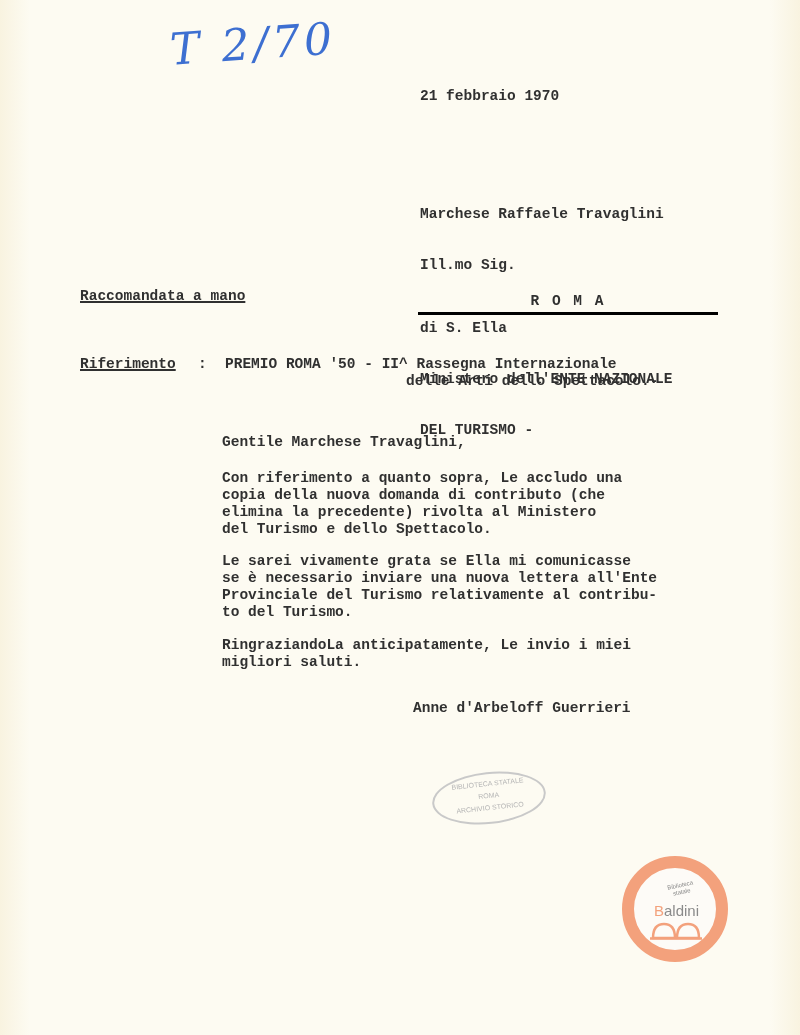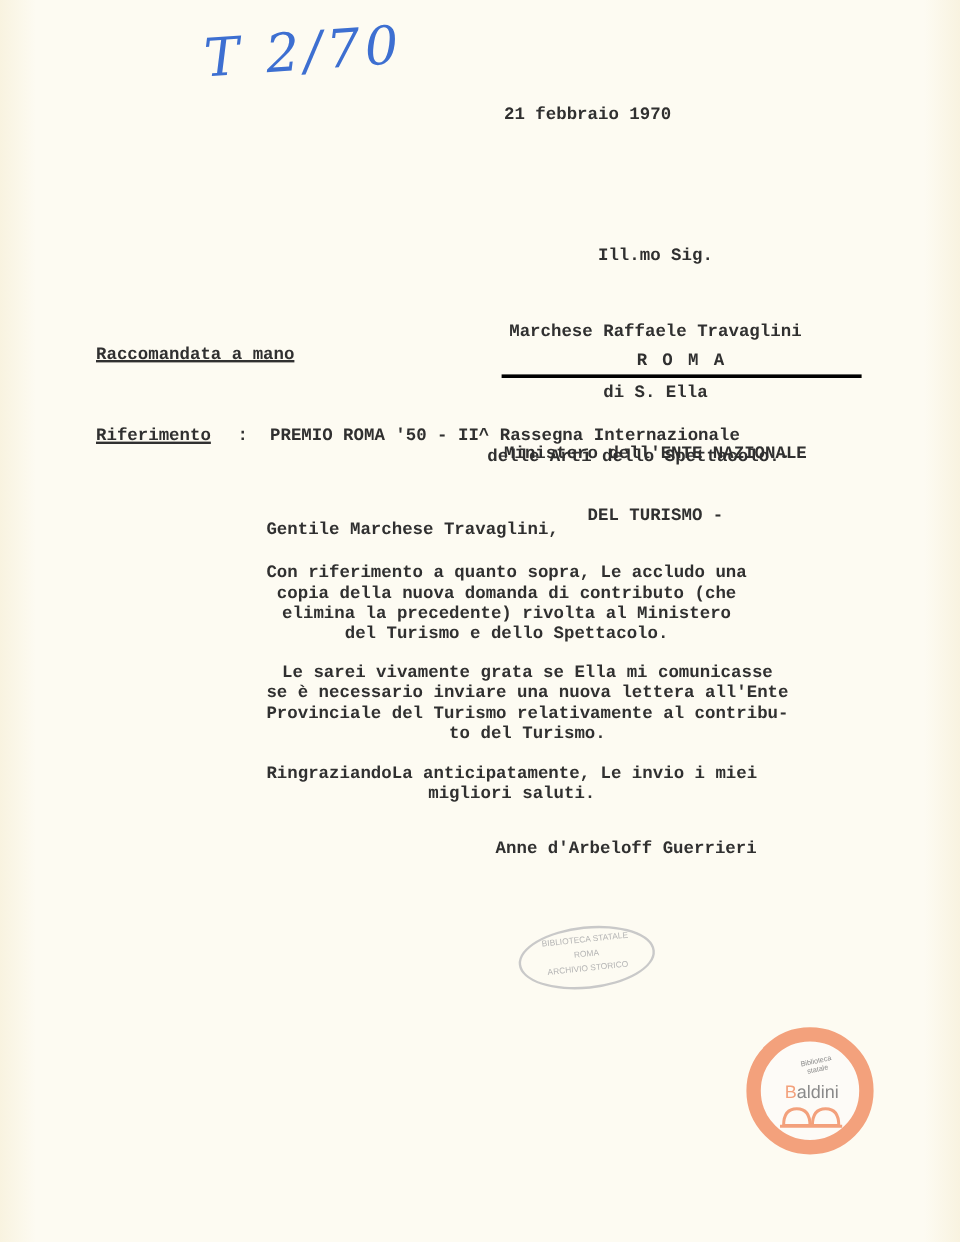--- a/index.html
+++ b/index.html
@@ -27,21 +27,20 @@
       transform: rotate(-4deg);
     }
     .tw {
       font-family: "Liberation Mono", "DejaVu Sans Mono", monospace;
       font-size: 14.5px;
       font-weight: bold;
       color: #303030;
       white-space: pre;
       position: absolute;
       line-height: 17px;
-      text-align: center;
     }
     .date { left: 420px; top: 88px; }
     .addr { left: 420px; top: 172px; }
     .addr .line { display: block; }
     .addr .salutation-top { margin-bottom: 12px; }
     .roma-line {
       position: absolute; left: 418px; top: 293px; width: 300px;
       text-align: center; letter-spacing: 2px;
       border-bottom: 3px solid #000000; padding-bottom: 2px;
     }
@@ -94,22 +93,22 @@
 </head>
 <body>
 
 <div class="page-shade"></div>
 
 <div class="handwritten">T 2/70</div>
 
 <div class="tw date">21 febbraio 1970</div>
 
 <div class="tw addr">
+  <span class="line">Marchese Raffaele Travaglini</span>
   <span class="line salutation-top">Ill.mo Sig.</span>
-  <span class="line">Marchese Raffaele Travaglini</span>
   <span class="line">di S. Ella</span>
   <span class="line">Ministero dell'ENTE NAZIONALE</span>
   <span class="line">DEL TURISMO -</span>
 </div>
 <div class="tw roma-line">R O M A</div>
 
 <div class="tw delivery">Raccomandata a mano</div>
 
 <div class="tw ref-label">Riferimento</div>
 <div class="tw ref-colon">:</div>

